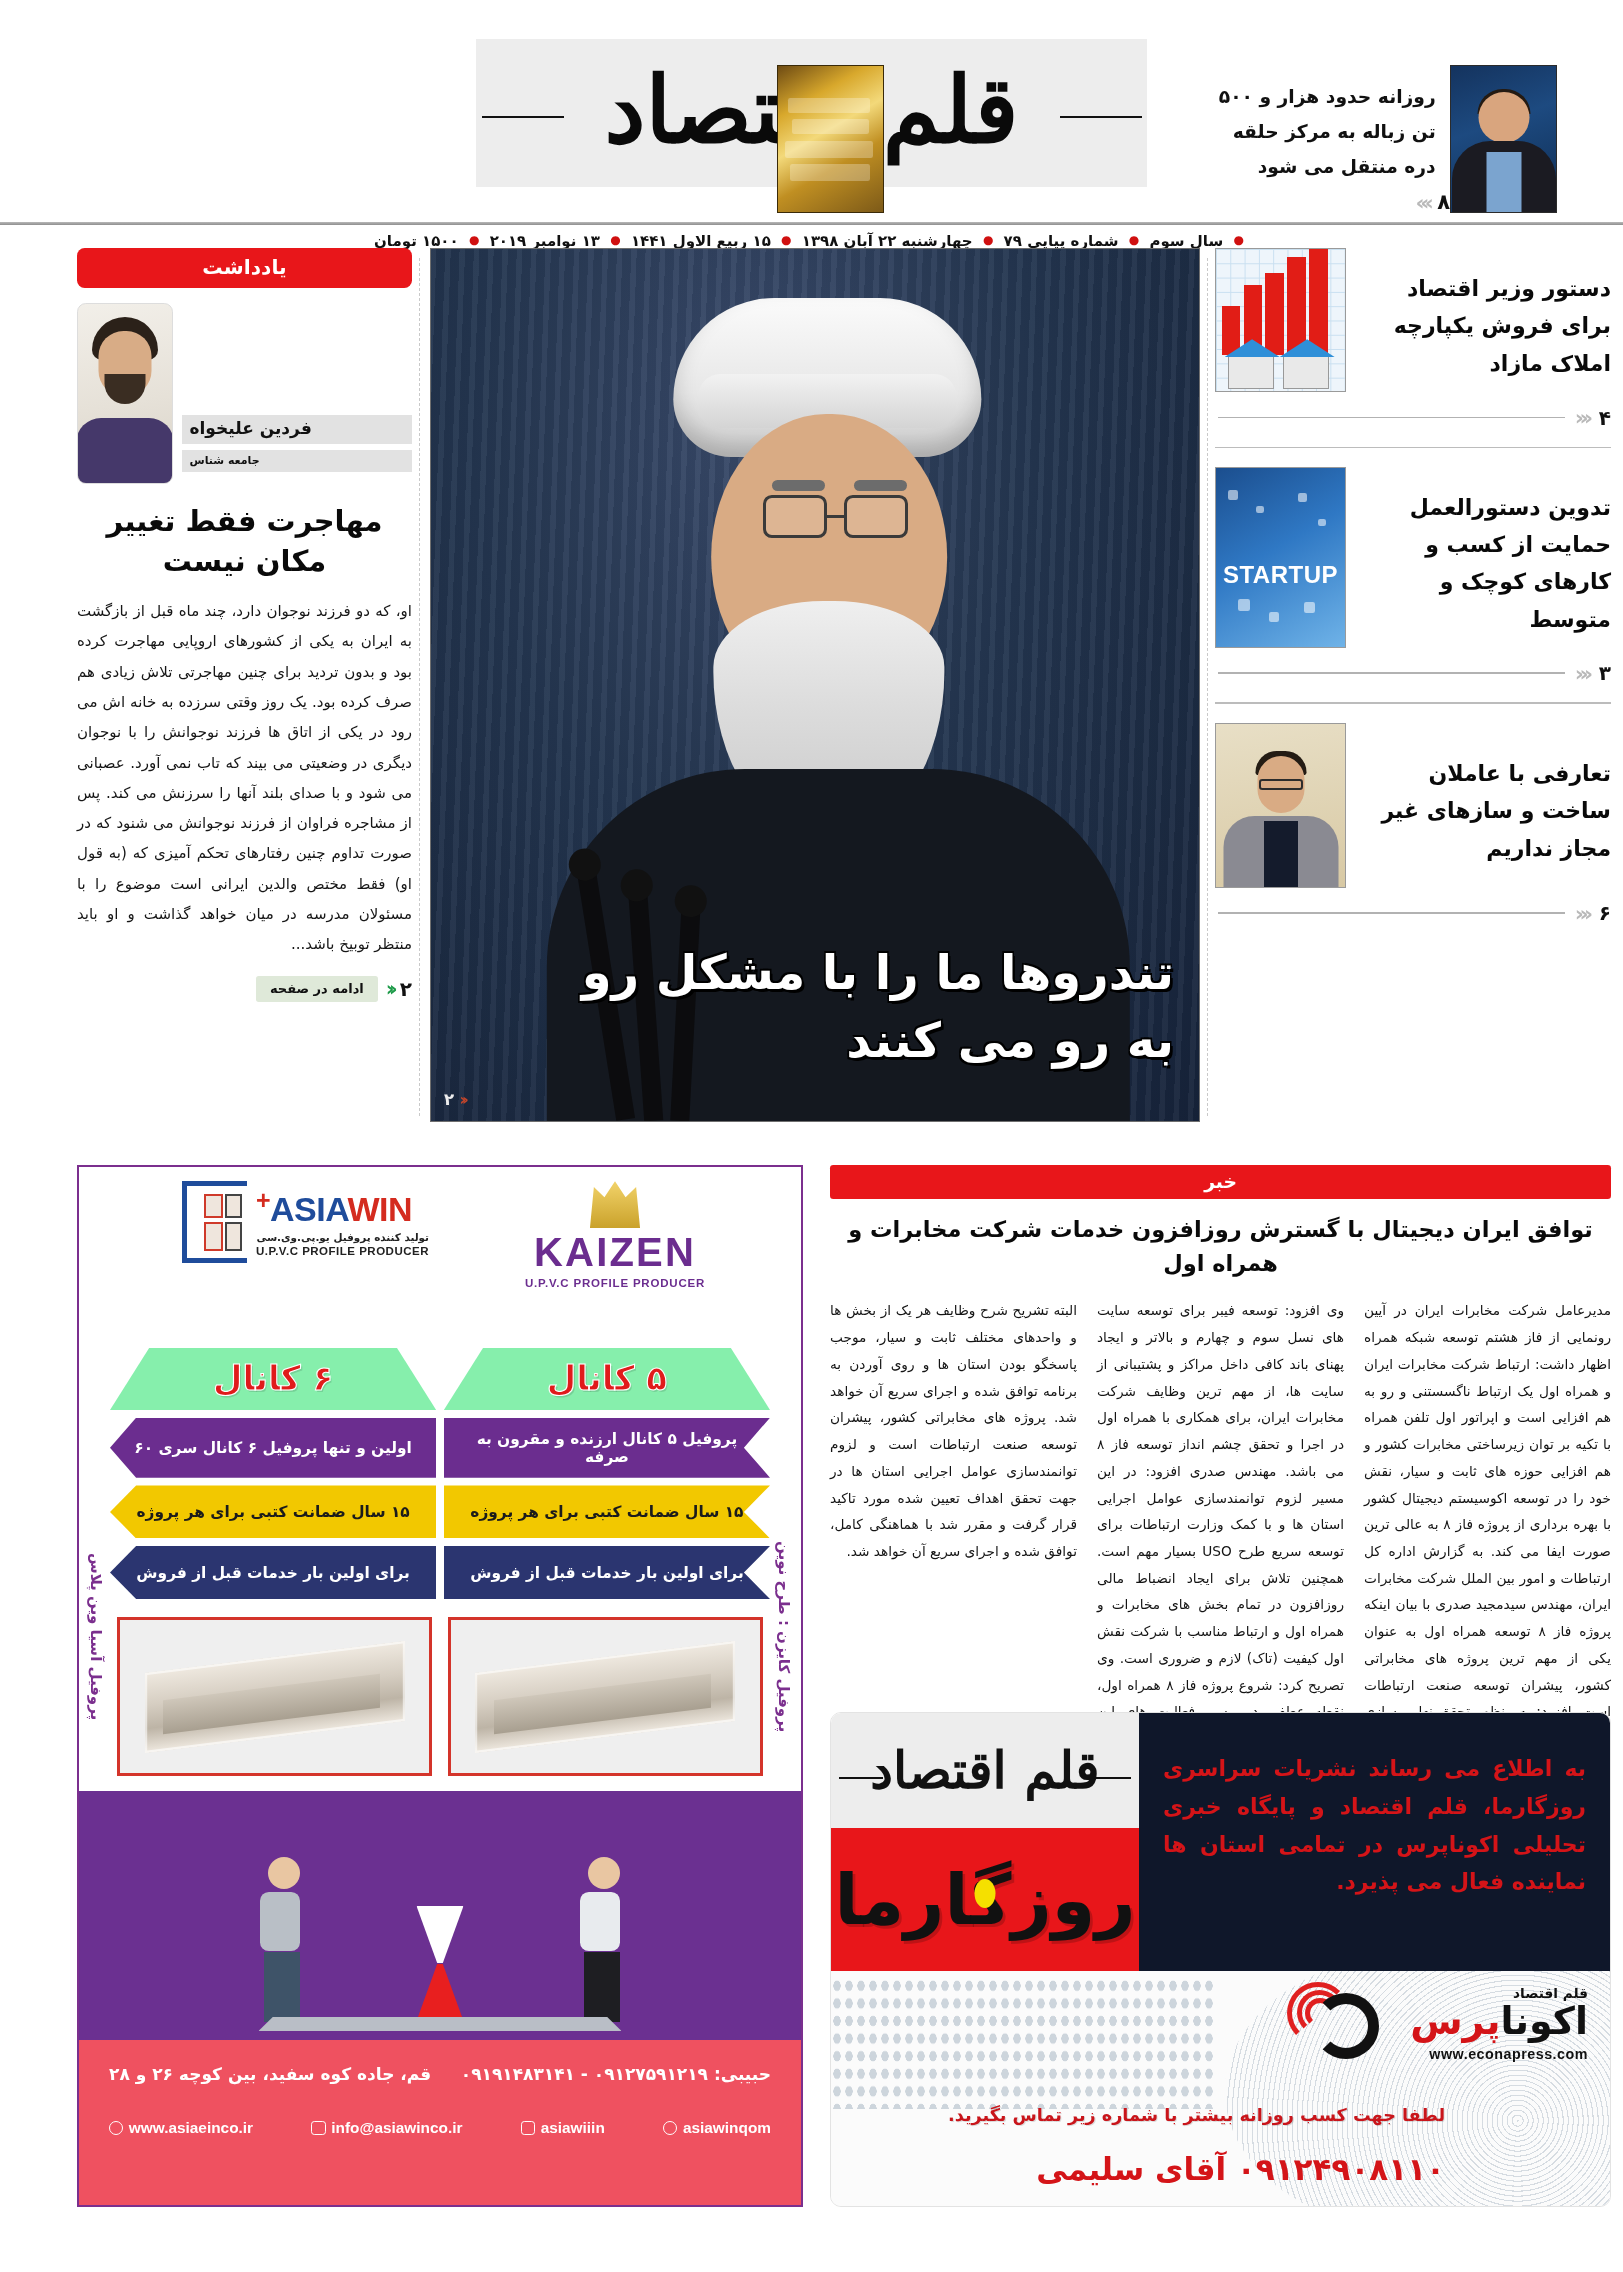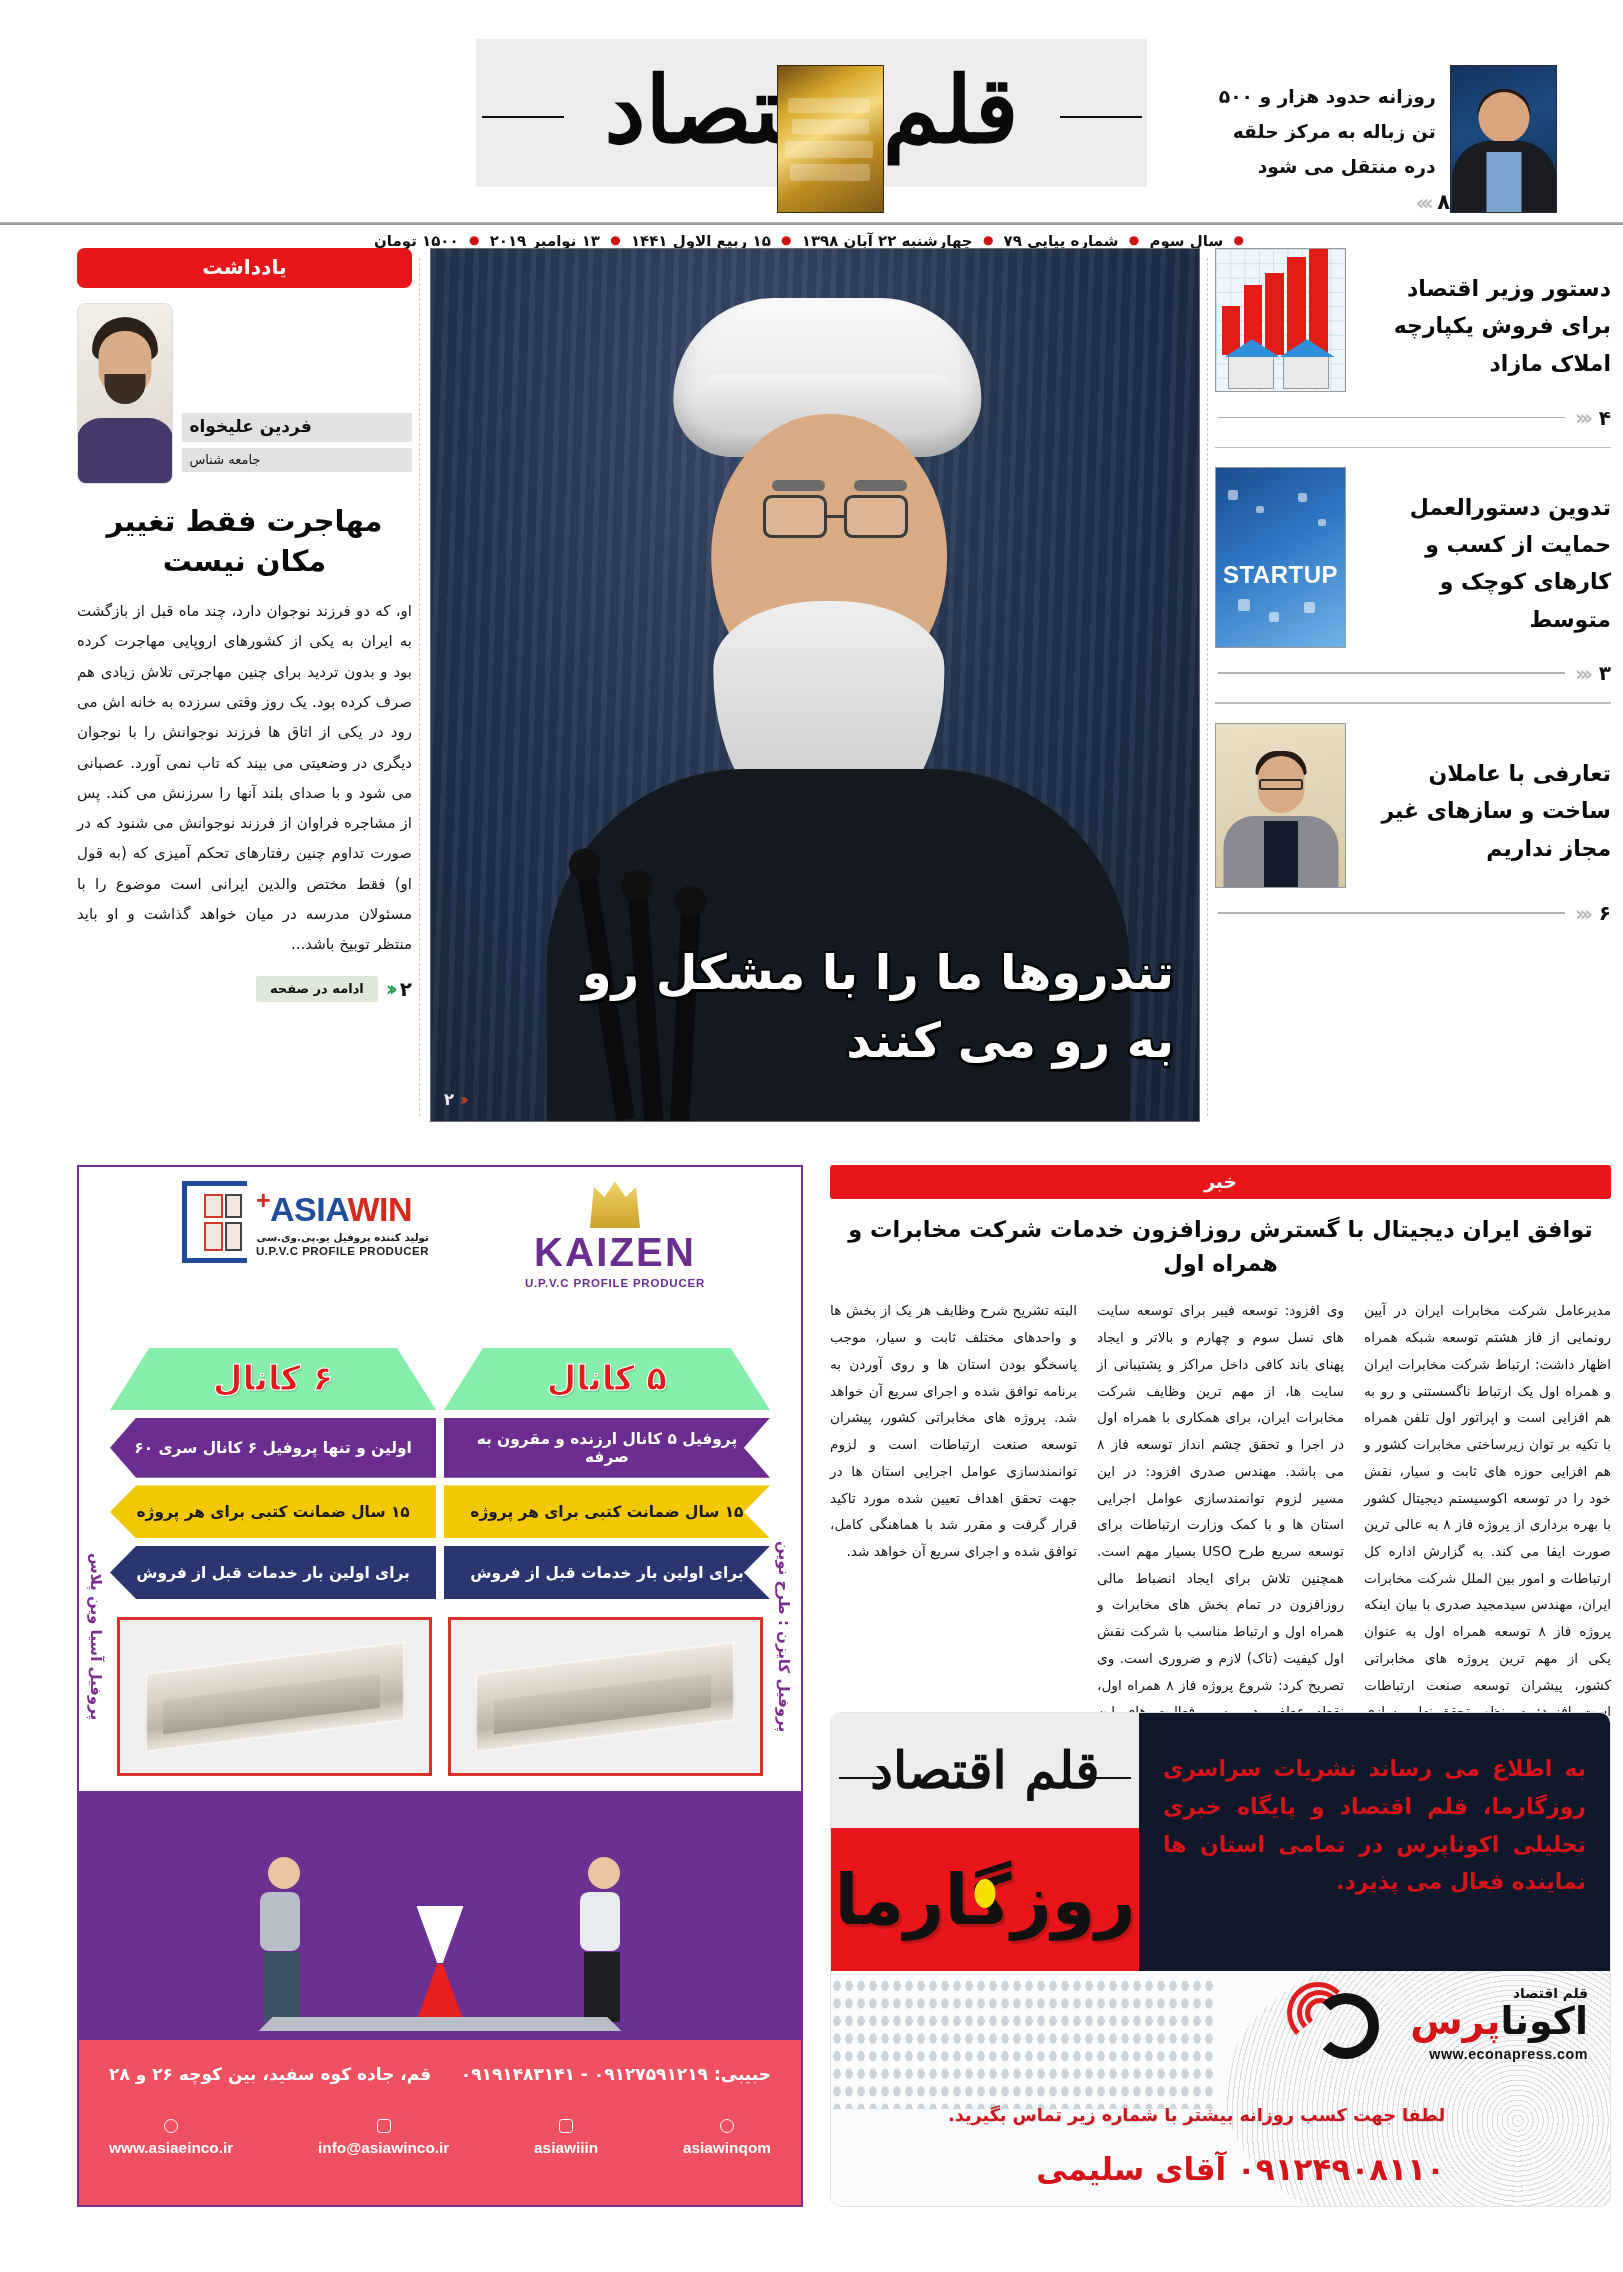--- a/index.html
+++ b/index.html
@@ -112,21 +112,21 @@
   }
   .ap-hair { position:absolute; left:50%; transform:translateX(-50%); top:13px; width:66px; height:43px; background:#2b2119; border-radius:33px 33px 10px 10px; }
   .ap-face { position:absolute; left:50%; transform:translateX(-50%); top:27.5px; width:53px; height:65px; background:#d8ac86; border-radius:25px; }
   .ap-beard { position:absolute; left:50%; transform:translateX(-50%); top:70px; width:41px; height:30px; background:#3a2d22; border-radius:0 0 22px 22px; }
   .ap-shirt { position:absolute; left:50%; transform:translateX(-50%); bottom:0; width:98px; height:65px; background:#45386a; border-radius:25px 25px 0 0; }
   .author-meta { flex:1; text-align:left; padding-bottom: 5.5px; }
   .author-name, .author-role {
     background:#e2e2e2; display:block; padding: 3.8px 7.7px 5.5px;
     font-size: 17px; font-weight:700; color:#111; text-align:left; margin-bottom: 6px;
   }
-  .author-role { font-size: 13px; font-weight:400; }
+  .author-role { font-size: 11px; font-weight:700; }
   .note-title {
     font-size: 29px; font-weight: 800; line-height:1.35; color:#0a0a0a;
     text-align:center; margin-top: 18.7px;
   }
   .note-body {
     font-size: 15px; line-height: 2.02; color:#161616;
     text-align: justify; margin-top: 15.4px; text-justify: inter-word;
   }
   .cont-row { display:flex; align-items:center; gap:7.7px; margin-top: 16.5px; }
   .cont-pill {
@@ -334,21 +334,21 @@
   .hg-top { position:absolute; top:0; left:0; width:47px; height:57px; background:#fff; clip-path: polygon(0 0, 100% 0, 56% 100%, 44% 100%); }
   .hg-bot { position:absolute; bottom:0; left:0; width:47px; height:57px; background:#e81f1f; clip-path: polygon(44% 0, 56% 0, 100% 100%, 0 100%); }
   .hg-base { position:absolute; bottom:-7.7px; left:2.2px; width:43px; height:8.8px; background:#1f2a44; }
   .plank { position:absolute; left: 50%; transform: translateX(-50%); bottom: 57px; width: 363px; height: 14.3px; background:#b9bec6; clip-path: polygon(4% 0, 96% 0, 100% 100%, 0 100%); }
   .adw-contact {
     position:absolute; left:0; right:0; bottom: 0; height: 165px; background:#ef5160; color:#fff;
     padding: 24px 30px 0;
   }
   .adw-contact .row1 { display:flex; justify-content:space-between; font-size: 17px; font-weight:800; }
   .adw-contact .row2 { display:flex; justify-content:space-between; margin-top: 35px; font-size: 15.4px; font-weight:700; font-family:"Liberation Sans",sans-serif; direction:ltr; }
-  .adw-contact .row2 span { display:flex; align-items:center; gap: 5.5px; flex-direction: column; }
+  .adw-contact .row2 span { display:flex; align-items:center; gap: 5.5px; }
   .ci { width: 14.3px; height: 14.3px; border-radius:50%; border:1.1px solid #fff; display:inline-block; }
   .ci.sq { border-radius: 3.3px; }
 
   
   .news { position:absolute; left: 830px; top: 1165px; width: 781px; }
   .news-badge {
     background:#e8161a; color:#fff; text-align:center;
     font-size: 18.7px; font-weight:800; padding: 5.5px 0 7.7px; border-radius: 3.3px;
   }
   .news-title {

